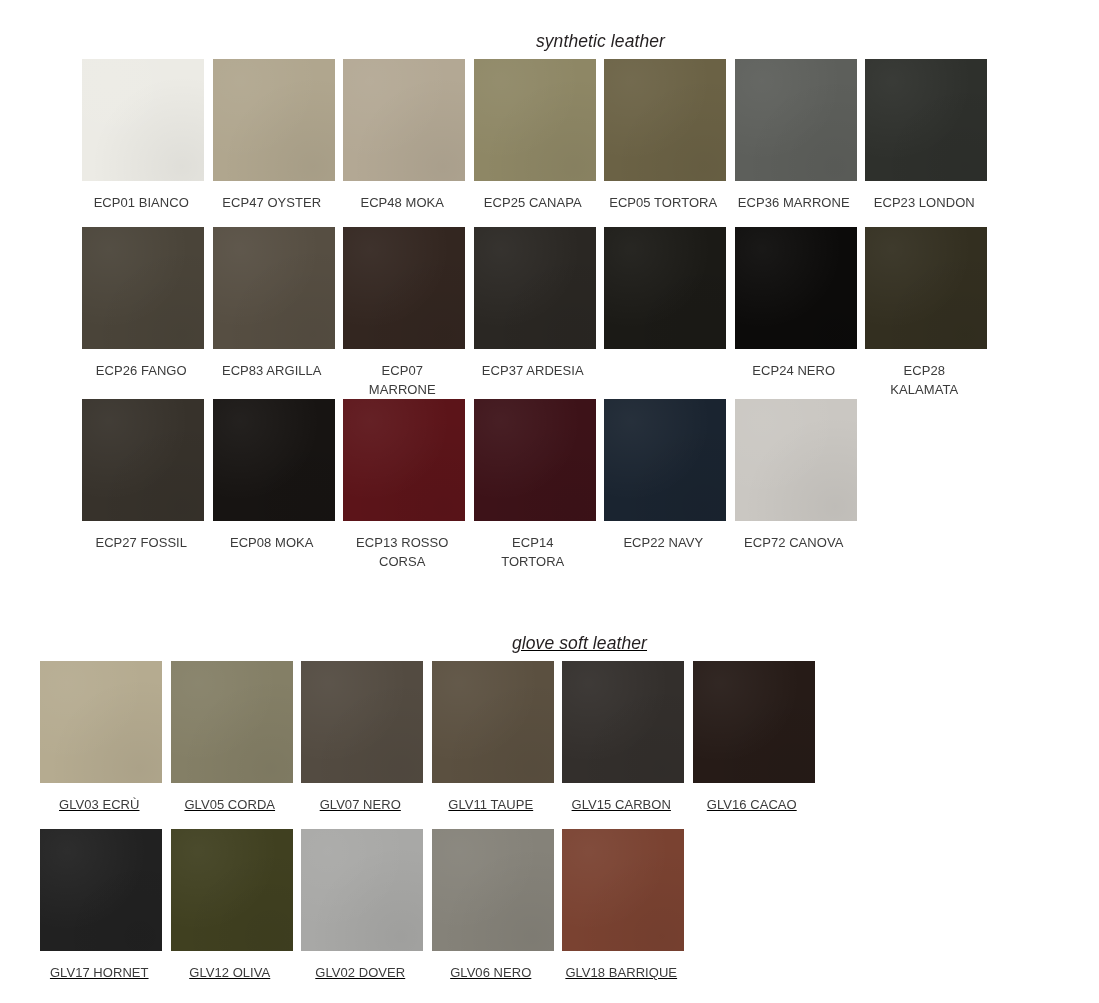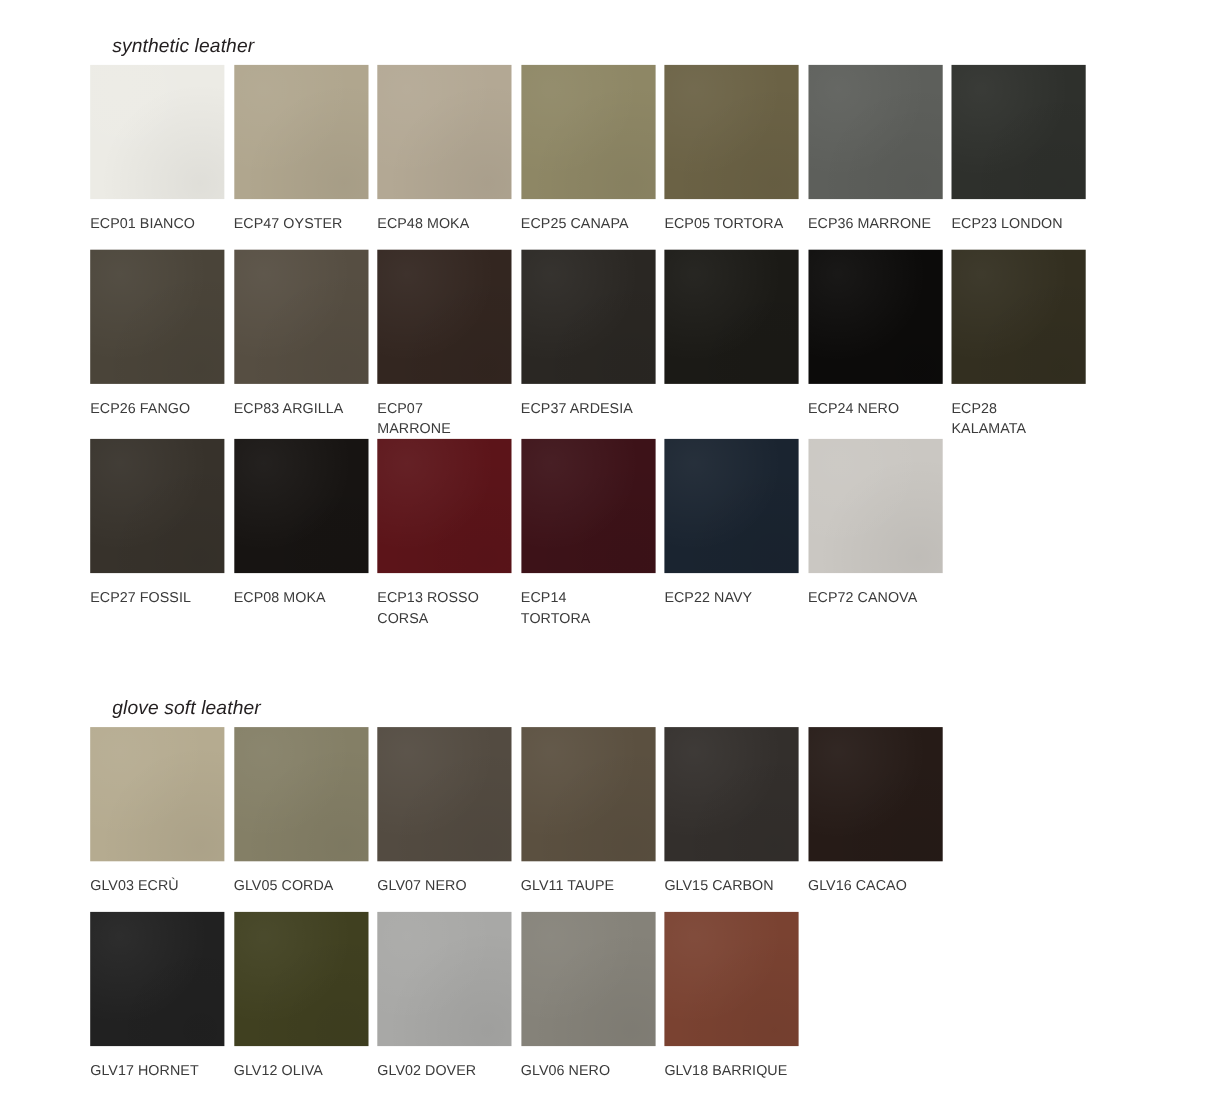--- a/index.html
+++ b/index.html
@@ -9,20 +9,21 @@
   }
   body {
     width: 1099px; height: 1003px;
     font-family: "Liberation Sans", sans-serif;
     overflow: hidden;
   }
   .page {
     position: relative;
     width: 1099px; height: 1003px;
     padding: 0;
+    text-align: center;
   }
   .section { position: relative; }
   .section-heading {
     font-style: italic;
     font-size: 17.5px;
     color: #231f20;
     letter-spacing: 0.1px;
     margin: 0 0 7px 20px;
     white-space: nowrap;
   }
@@ -55,21 +56,21 @@
     font-size: 13px;
     line-height: 19px;
     color: #3b3b3b;
     padding-top: 12px;
     padding-right: 12px;
     letter-spacing: 0.05px;
     min-height: 46px;
     white-space: pre-line;
   }
   #section-synthetic { padding-top: 31px; padding-left: 82px; }
-  #section-glove { padding-top: 62px; padding-left: 82px; }
+  #section-glove { padding-top: 62px; padding-left: 40px; text-decoration: underline; }
   .row { display: flex; }
 </style>
 </head>
 <body>
 
 <div class="page">
 
   <div class="section" id="section-synthetic">
     <div class="section-heading">synthetic leather</div>
     <div class="grid">

